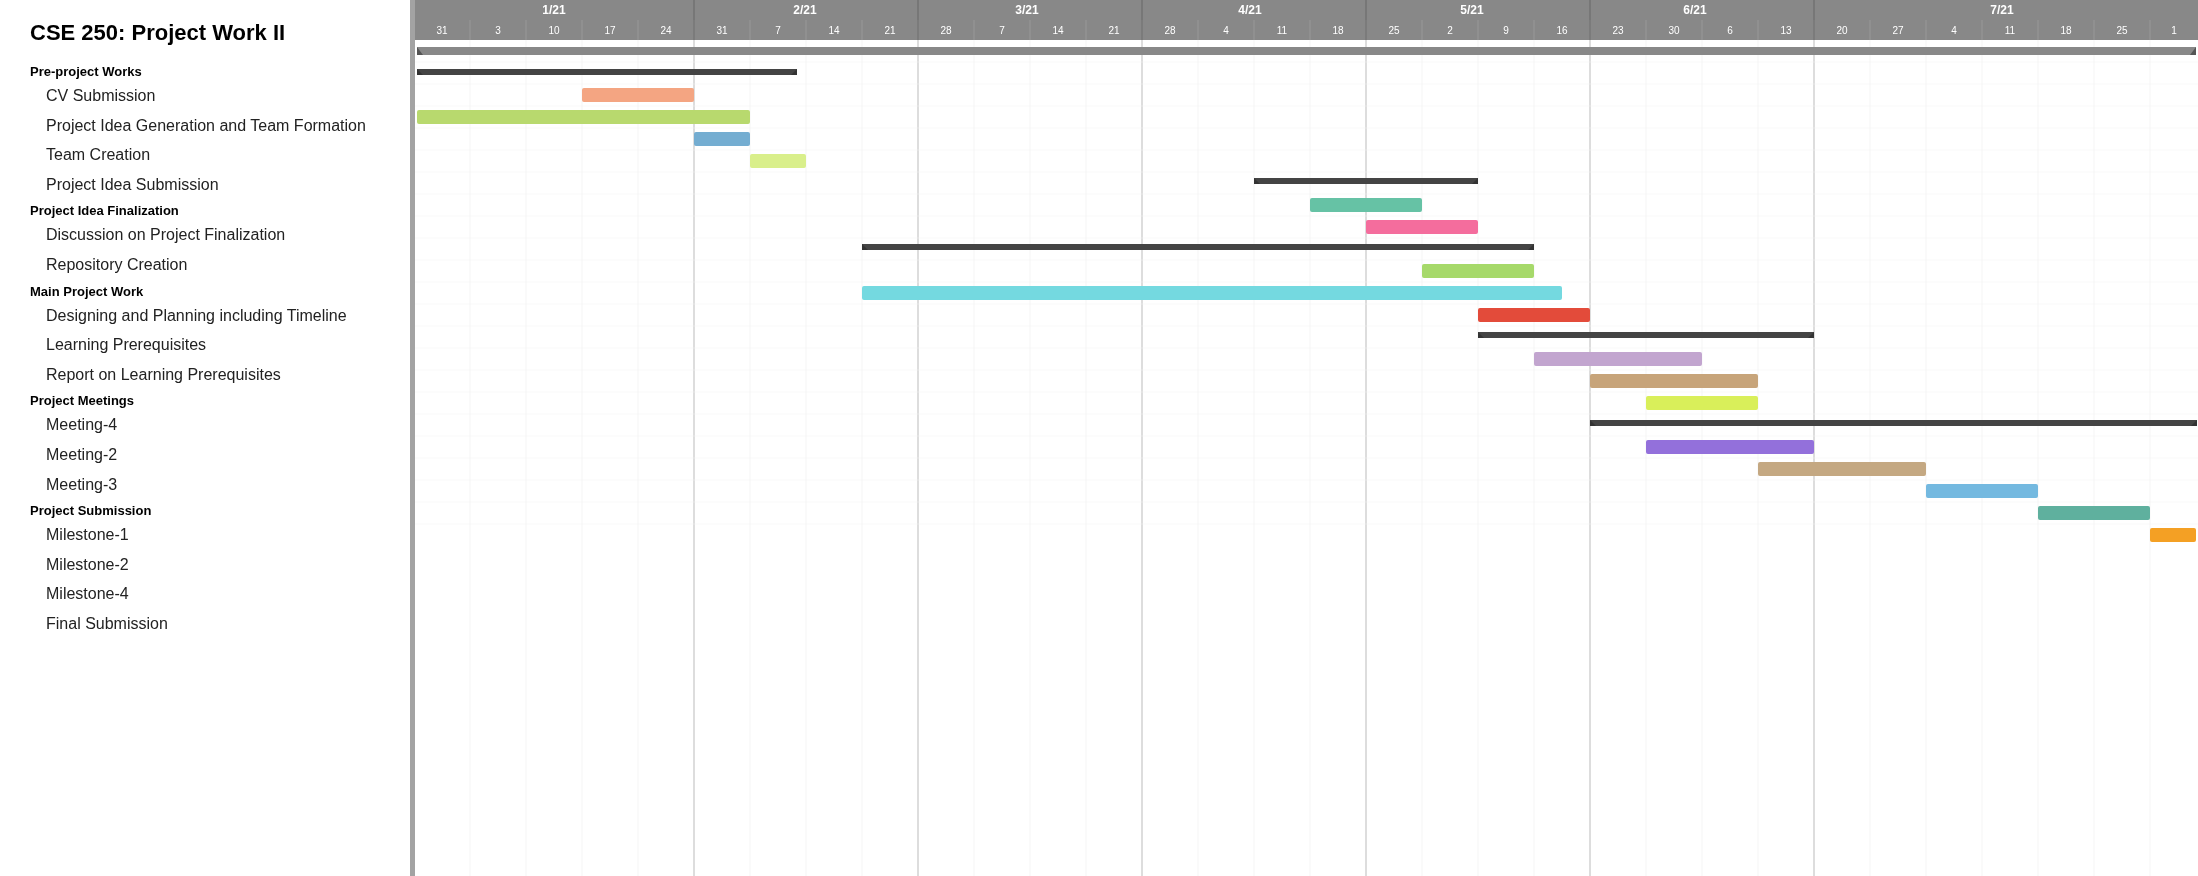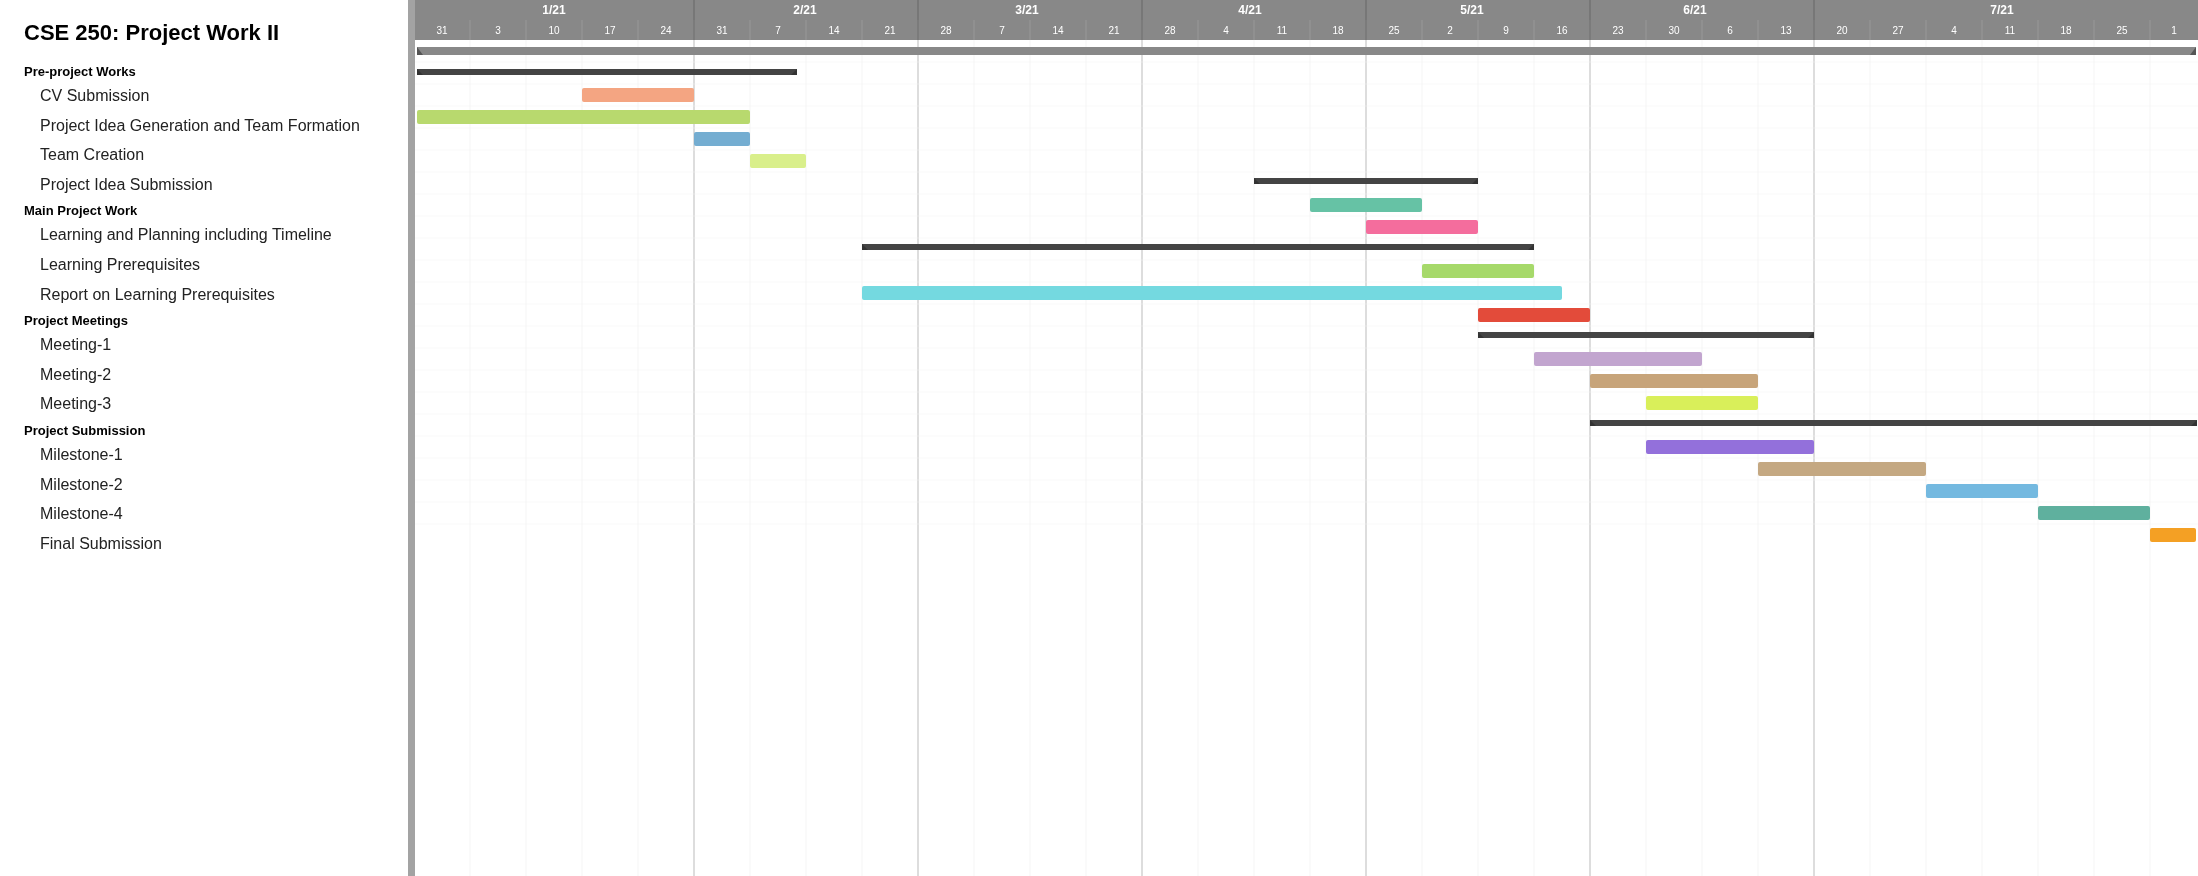--- a/index.html
+++ b/index.html
@@ -1,18 +1,18 @@
 <!DOCTYPE html>
 <html><head>
   <meta charset="utf-8">
   <style>
     * { box-sizing: border-box; margin: 0; padding: 0; }
     body { font-family: Arial, sans-serif; font-size: 12px; background: #fff; overflow-x: auto; }
     .container { display: flex; min-width: 2198px; height: 876px; }
-    .left-panel { width: 415px; min-width: 415px; padding: 10px 24px; border-right: 7px solid #a3a3a3; overflow: hidden; }
+    .left-panel { width: 415px; min-width: 415px; padding: 10px 30px; border-right: 5px solid #a3a3a3; overflow: hidden; }
     .right-panel { flex: 1; position: relative; overflow: hidden; }
     
     .chart-title { font-size: 22px; font-weight: bold; margin-bottom: 18px; margin-top: 10px; }
     
     .section-title { font-weight: bold; font-size: 13px; margin-top: 4px; margin-bottom: 2px; }
     .task-item { padding: 2px 0 2px 16px; font-size: 16px; line-height: 1.6; color: #222; }
   </style>
 </head>
 <body>
 
@@ -22,31 +22,36 @@
     <div class="chart-title">CSE 250: Project Work II</div>
 
     <div>
       <div class="section-title">Pre-project Works</div>
       <div class="task-item">CV Submission</div>
       <div class="task-item">Project Idea Generation and Team Formation</div>
       <div class="task-item">Team Creation</div>
       <div class="task-item">Project Idea Submission</div>
     </div>
 
+    <div>
+      <div class="section-title">Project Idea Finalization</div>
+      <div class="task-item">Discussion on Project Finalization</div>
+      <div class="task-item">Repository Creation</div>
+    </div>
 
     <div>
       <div class="section-title">Main Project Work</div>
-      <div class="task-item">Learning and Planning including Timeline</div>
+      <div class="task-item">Designing and Planning including Timeline</div>
       <div class="task-item">Learning Prerequisites</div>
       <div class="task-item">Report on Learning Prerequisites</div>
     </div>
 
     <div>
       <div class="section-title">Project Meetings</div>
-      <div class="task-item">Meeting-1</div>
+      <div class="task-item">Meeting-4</div>
       <div class="task-item">Meeting-2</div>
       <div class="task-item">Meeting-3</div>
     </div>
 
     <div>
       <div class="section-title">Project Submission</div>
       <div class="task-item">Milestone-1</div>
       <div class="task-item">Milestone-2</div>
       <div class="task-item">Milestone-4</div>
       <div class="task-item">Final Submission</div>

